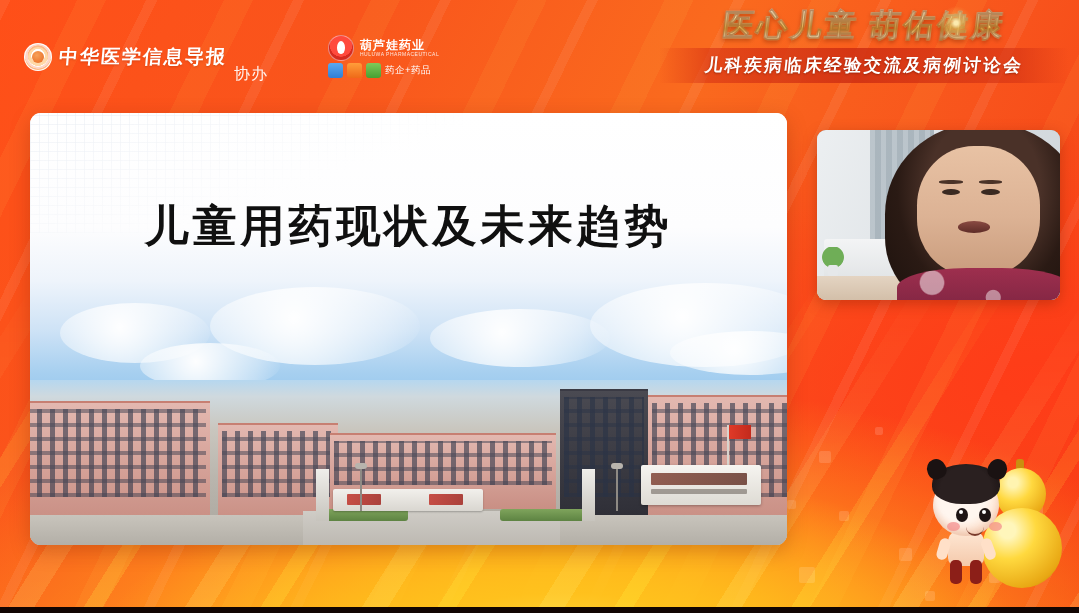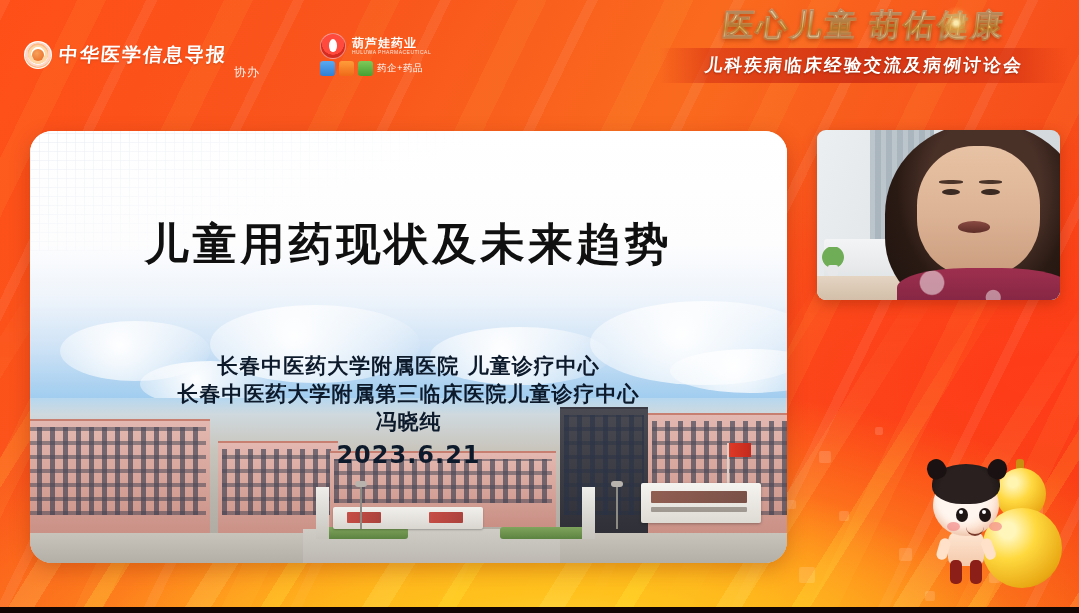--- a/index.html
+++ b/index.html
@@ -67,21 +67,21 @@
     content:"";position:absolute;left:50%;top:50%;transform:translate(-50%,-50%);
     width:12px;height:12px;border-radius:50%;
     background:radial-gradient(circle at 40% 35%, #f7a15a, #e8671f);
   }
   .cma-word{
     color:#fff;font-size:19px;font-weight:700;letter-spacing:2px;
     font-family:"Liberation Serif","DejaVu Serif",serif;
     text-shadow:0 1px 2px rgba(150,40,0,.35);
     transform:skewX(-5deg);
   }
-  .cma-sub{color:rgba(255,255,255,.92);font-size:12px;letter-spacing:1px;align-self:flex-end;padding-bottom:2px;margin-top:38px;}
+  .cma-sub{color:rgba(255,255,255,.92);font-size:16px;letter-spacing:1px;align-self:flex-end;padding-bottom:2px;margin-top:38px;}
 
   .logo-pharma{display:flex;flex-direction:column;gap:2px;}
   .lp-top{display:flex;align-items:center;gap:6px;}
   .lp-badge{
     width:24px;height:24px;border-radius:50%;
     background:radial-gradient(circle at 50% 40%, #ff4a3d 0 58%, #d62b1f 60% 100%);
     position:relative;border:1px solid rgba(255,255,255,.45);flex:0 0 auto;
   }
   .lp-badge:after{
     content:"";position:absolute;left:50%;top:22%;transform:translateX(-50%);
@@ -122,22 +122,22 @@
   }
   .banner-sub{
     font-family:"Liberation Serif","DejaVu Serif",serif;
     color:#fff;font-size:17.5px;font-weight:700;letter-spacing:2.4px;white-space:nowrap;
     text-shadow:0 1px 2px rgba(120,25,0,.6);
     transform:skewX(-6deg);
   }
 
   
   .slide{
-    position:absolute;left:30px;top:131px;width:757px;height:432px;
-    border-radius:22px;overflow:hidden;
+    position:absolute;left:30px;top:113px;width:757px;height:432px;
+    border-radius:11px;overflow:hidden;
     background:#fff;
     box-shadow:0 6px 20px rgba(120,30,0,.28);
   }
   .slide-sky{
     position:absolute;left:0;right:0;top:0;height:300px;
     background:
       linear-gradient(180deg,#ffffff 0%,#fdfdfe 38%,#eef4fb 56%,#cfe3f6 72%,#a8d0f0 86%,#8cc2ec 100%);
   }
   .slide-grid{
     position:absolute;left:0;top:0;width:58%;height:120px;opacity:.55;
@@ -390,26 +390,20 @@
       <div class="pole" style="left:586px;"></div>
       <div class="flag"></div>
       <div class="uni-sign">
         <i></i>
         <u></u>
       </div>
     </div>
 
     <div class="slide-title">儿童用药现状及未来趋势</div>
 
-    <div class="slide-sub">
-      <div class="l1">长春中医药大学附属医院 儿童诊疗中心</div>
-      <div class="l2">长春中医药大学附属第三临床医院儿童诊疗中心</div>
-      <div class="l3">冯晓纯</div>
-      <div class="l4">2023.6.21</div>
-    </div>
   </div>
 
   <div class="video-card">
     <div class="vc-room"></div>
     <div class="vc-curtain"></div>
     <div class="vc-cabinet"></div>
     <div class="vc-plant"></div>
     <div class="vc-desk"></div>
     <div class="vc-person">
       <div class="vc-hair"></div>

